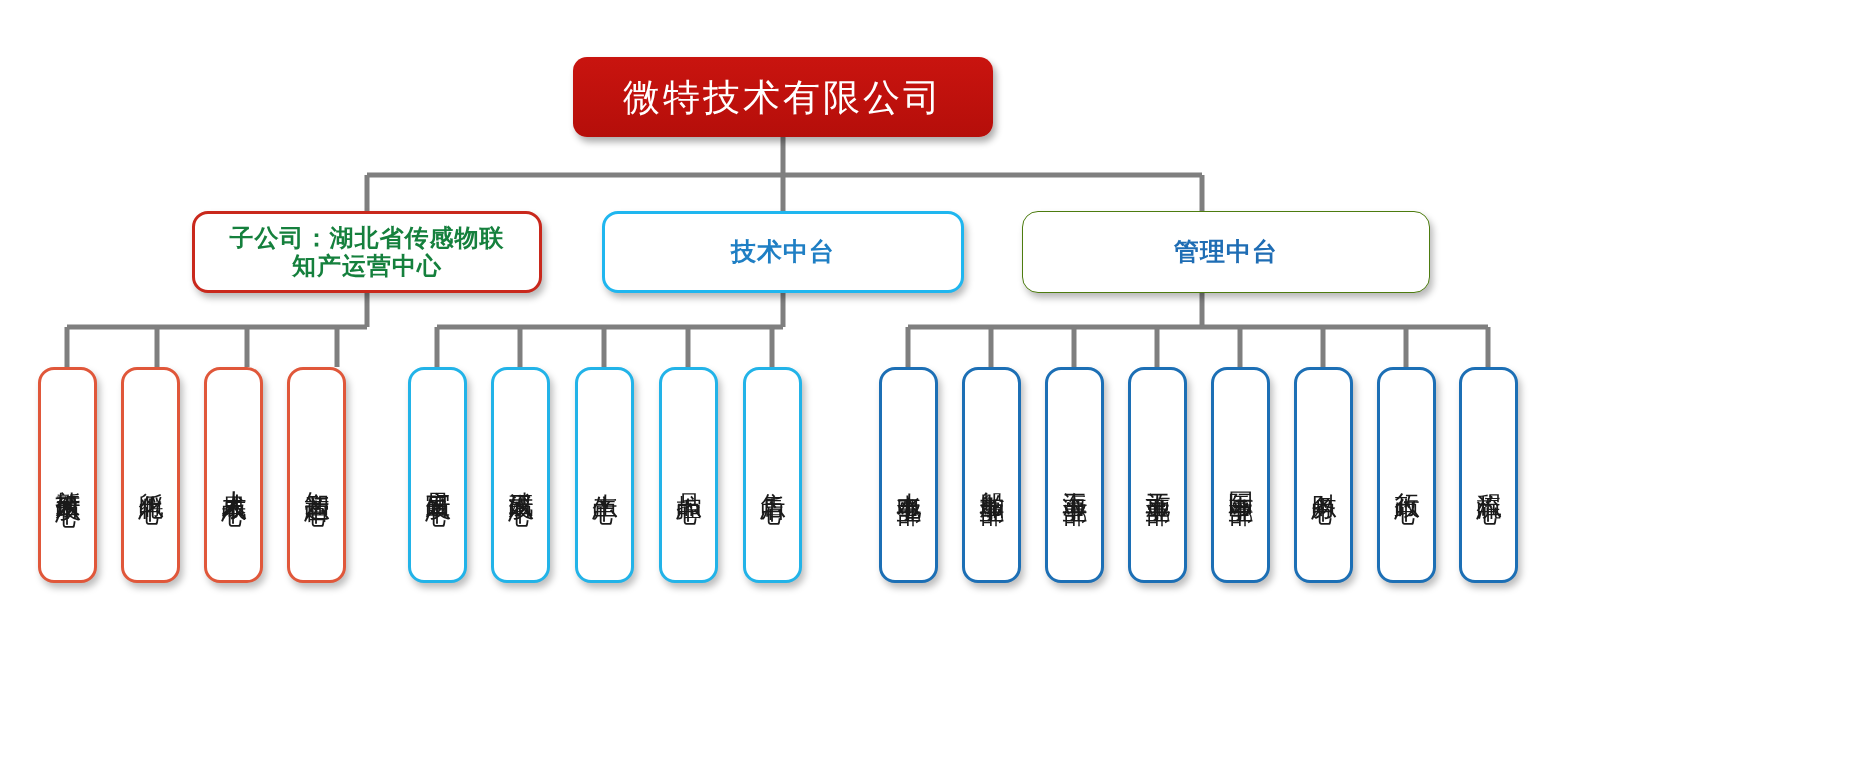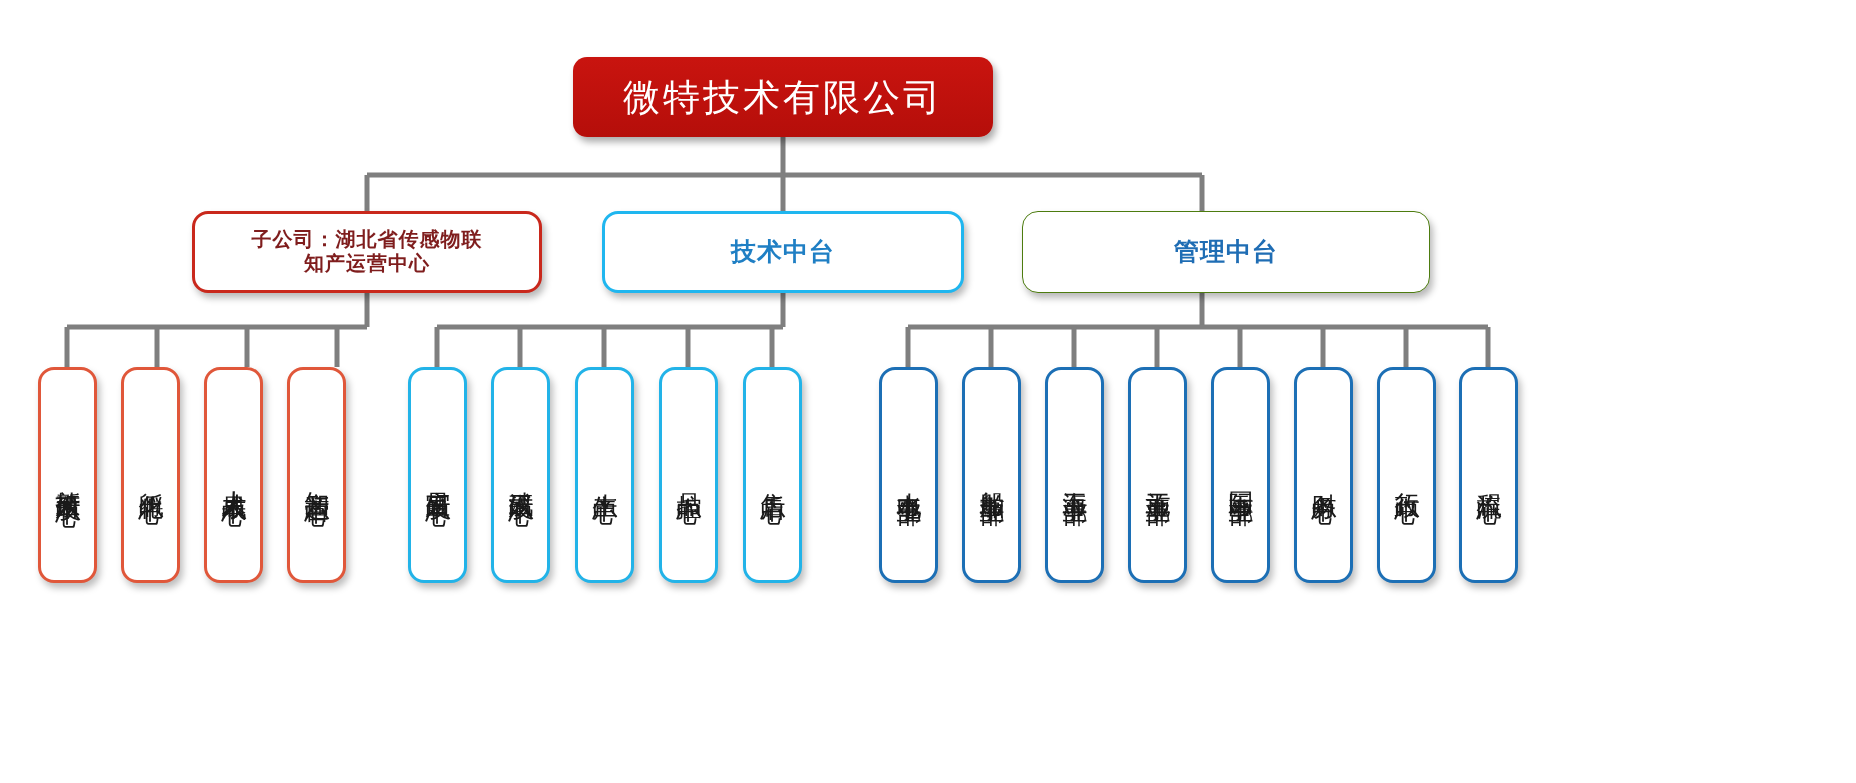--- a/index.html
+++ b/index.html
@@ -28,21 +28,21 @@
 
   
   .l2{
     height:82px;border-radius:16px;background:#ffffff;
     display:flex;align-items:center;justify-content:center;
     box-shadow:3px 5px 7px rgba(0,0,0,.28);
   }
   .l2-label{font-size:25px;font-weight:bold;line-height:1.18;text-align:center;letter-spacing:1px;}
 
   .l2.sub{left:192px;top:211px;width:350px;border:3px solid #c9281c;}
-  .l2.sub .l2-label{color:#7f1d1d;font-size:20px;}
+  .l2.sub .l2-label{color:#15803d;font-size:24px;}
 
   .l2.tech{left:602px;top:211px;width:362px;border:3px solid #1fb6ef;}
   .l2.tech .l2-label{color:#1f7fc4;}
 
   .l2.mgmt{left:1022px;top:211px;width:408px;border:1px solid #4d7c0f;}
   .l2.mgmt .l2-label{color:#1f6db4;}
 
   
   .leaf{
     top:367px;height:216px;border-radius:16px;background:#ffffff;

